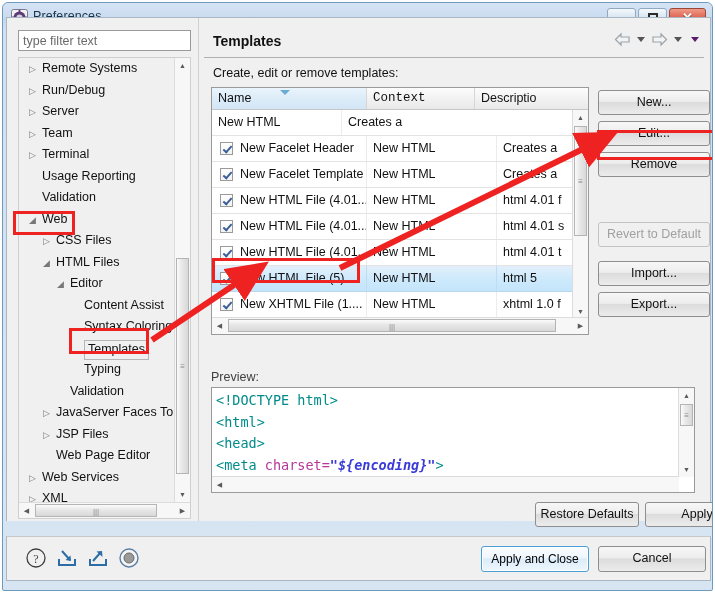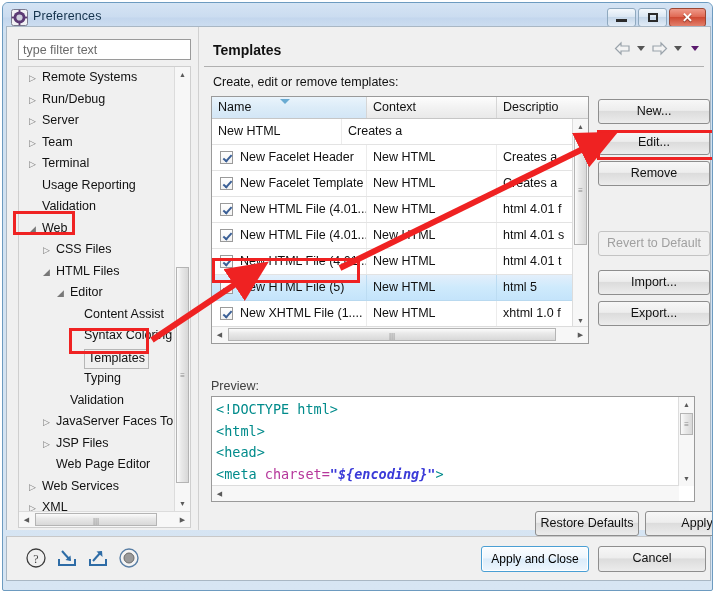--- a/index.html
+++ b/index.html
@@ -61,21 +61,21 @@
   .wbtn .glyph {
     position: absolute; left: 0; right: 0; top: 0; bottom: 0;
     display: flex; align-items: center; justify-content: center;
   }
   .min-mark { width: 11px; height: 3px; background: #2b2b2b; margin-top: 6px; }
   .max-mark { width: 10px; height: 9px; border: 2px solid #2b2b2b; box-sizing: border-box;}
   .close-mark { color: #fff; font-size: 13px; font-weight: bold; font-family:"Liberation Serif",serif; text-shadow: 0 1px 1px #803020;}
 
   
   #client {
-    position: absolute; left: 3px; top: 23px;
+    position: absolute; left: 3px; top: 14px;
     width: 705px; height: 504px;
     background: #f0f0f0;
     border: 1px solid #a9b7c4;
     border-bottom: none;
     box-sizing: border-box;
   }
 
   
   #leftpanel {
     position: absolute; left: 0; top: 0;
@@ -226,21 +226,21 @@
     height: 21px; line-height: 21px;
     font-size: 12.5px; color: #111;
     padding-left: 6px;
     border-right: 1px solid #d6d6d6;
     box-sizing: border-box;
     position: relative;
     overflow: hidden;
     white-space: nowrap;
   }
   .th.c0 { width: 155px; background: linear-gradient(to bottom,#eaf4fc,#dcecf8 50%,#d3e6f6); }
-  .th.c1 { width: 130px; }
+  .th.c1 { width: 108px; font-family: Liberation Mono, monospace; }
   .th.c2 { width: 77px; border-right: none;}
   .sort-mark {
     position: absolute; left: 68px; top: 2px;
     width: 0; height: 0;
     border-left: 5px solid transparent;
     border-right: 5px solid transparent;
     border-top: 5px solid #6aabd2;
   }
   #tbody {
     position: absolute; left: 0; top: 22px;

